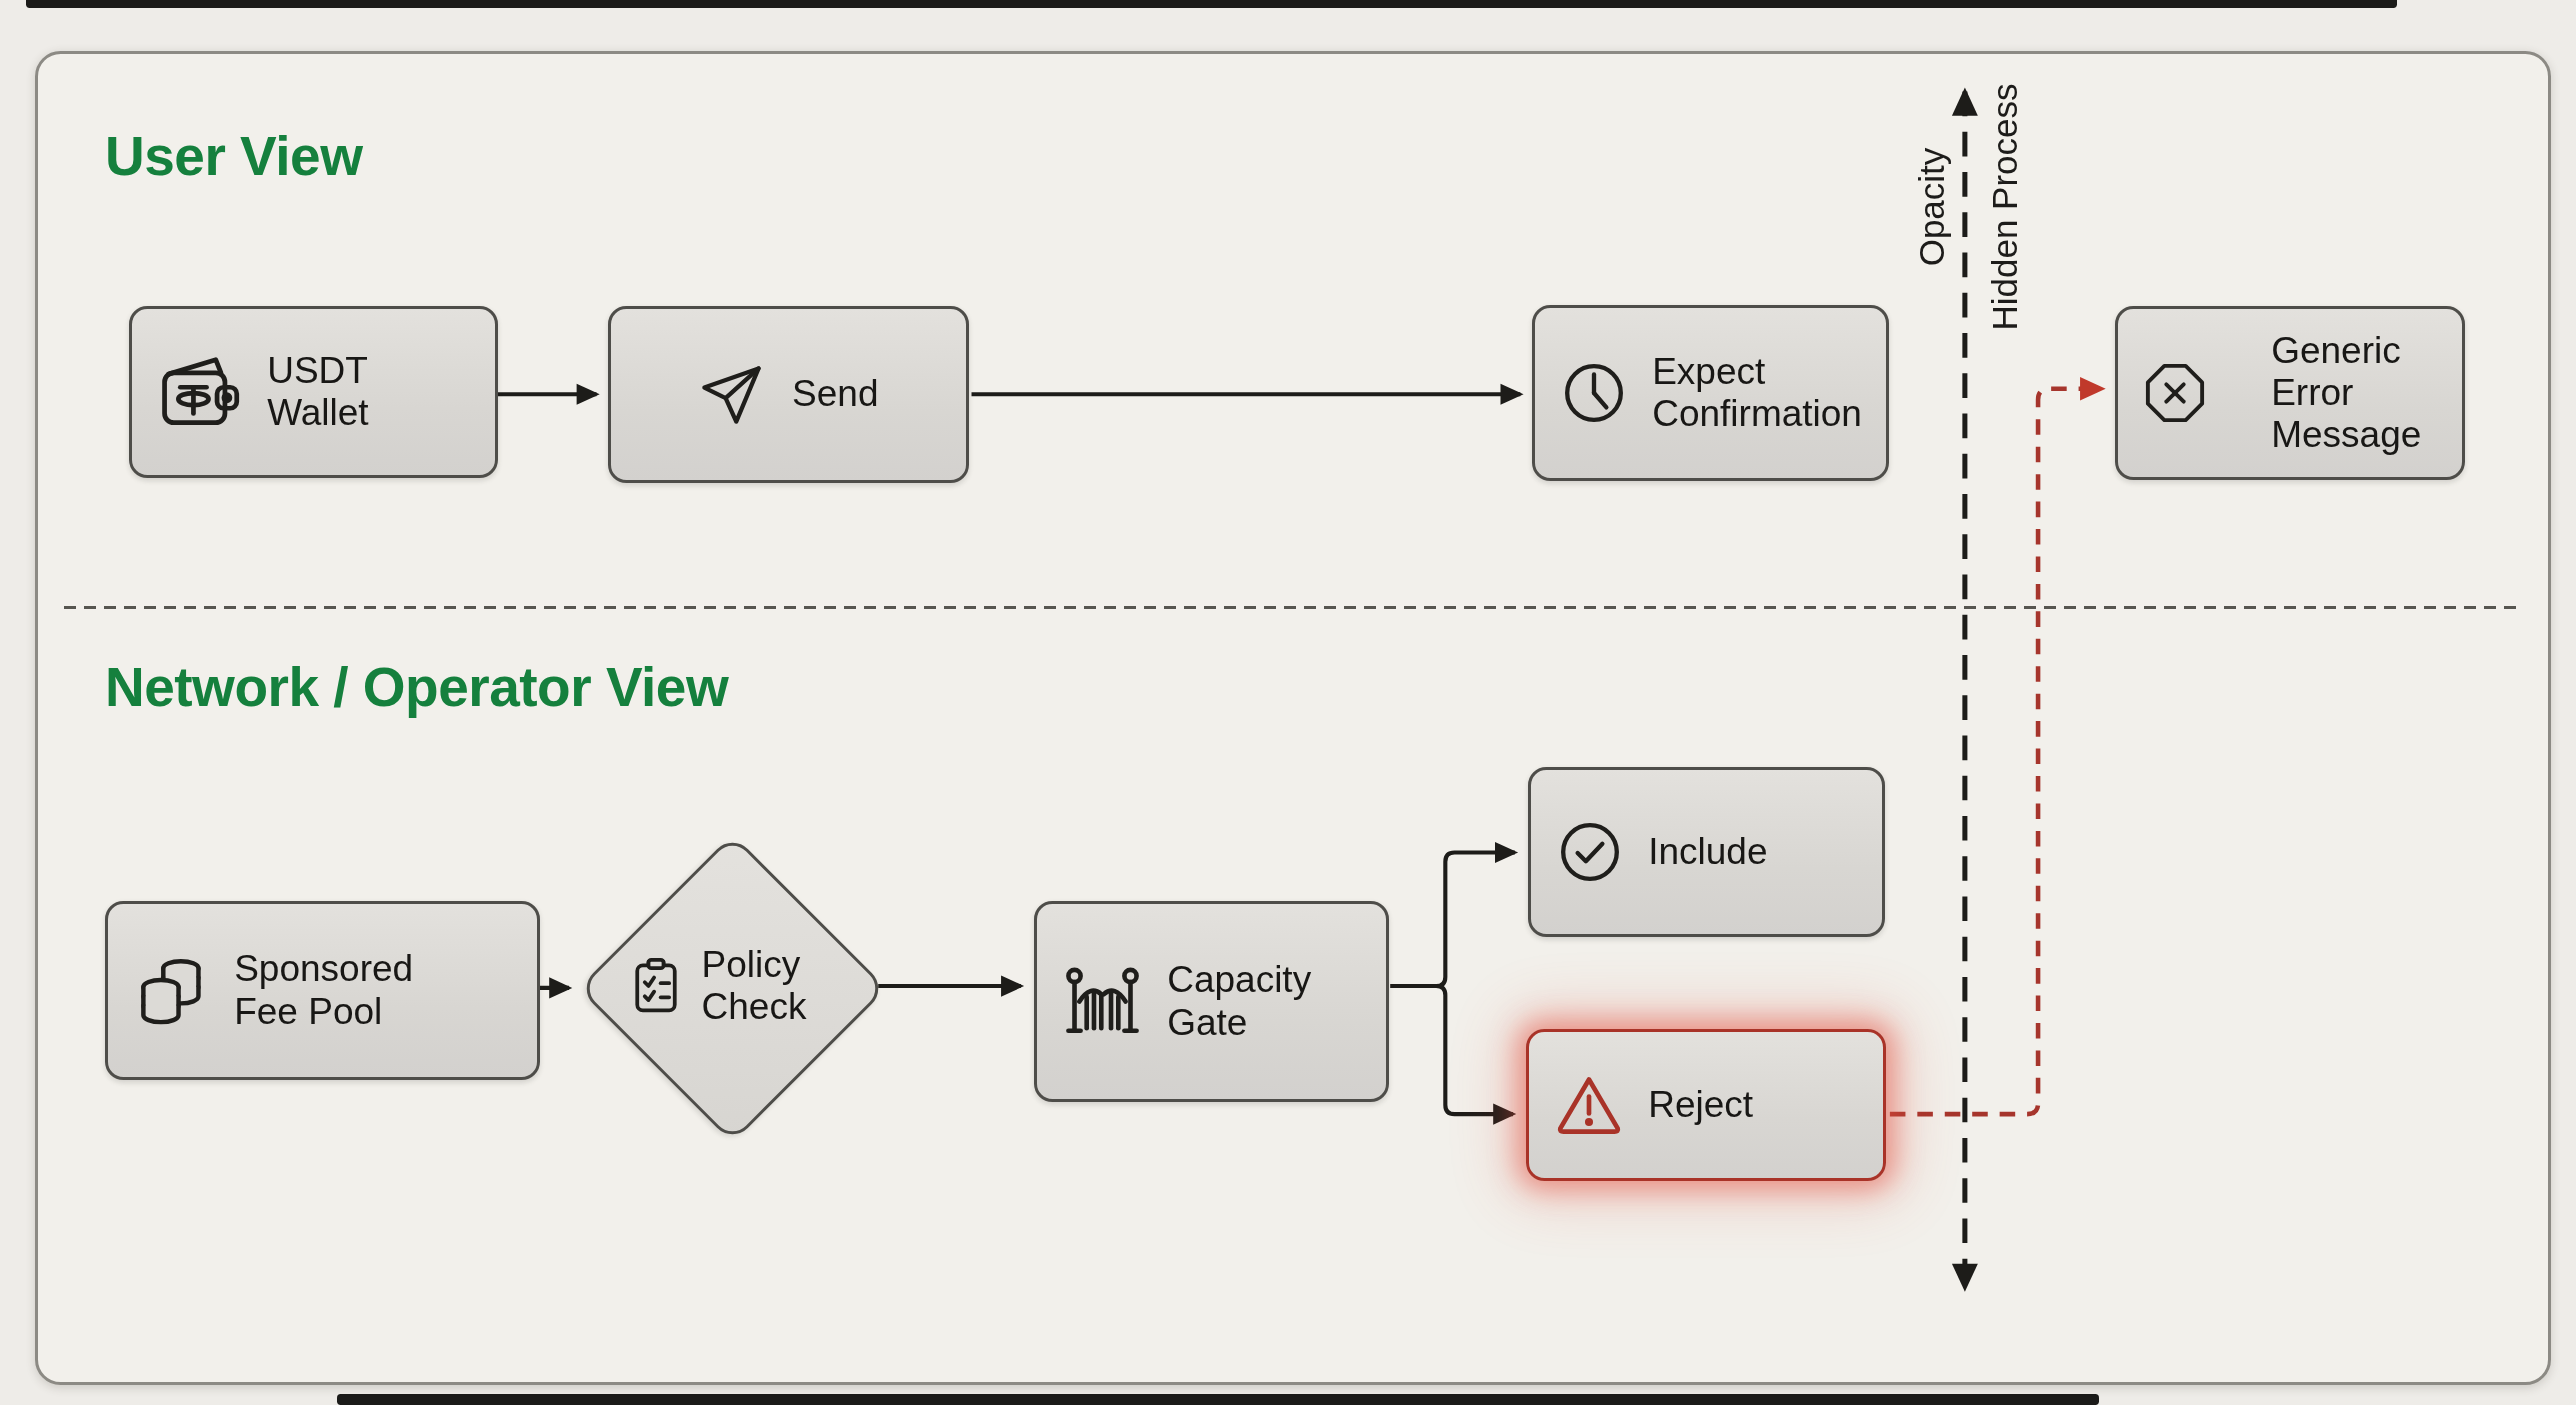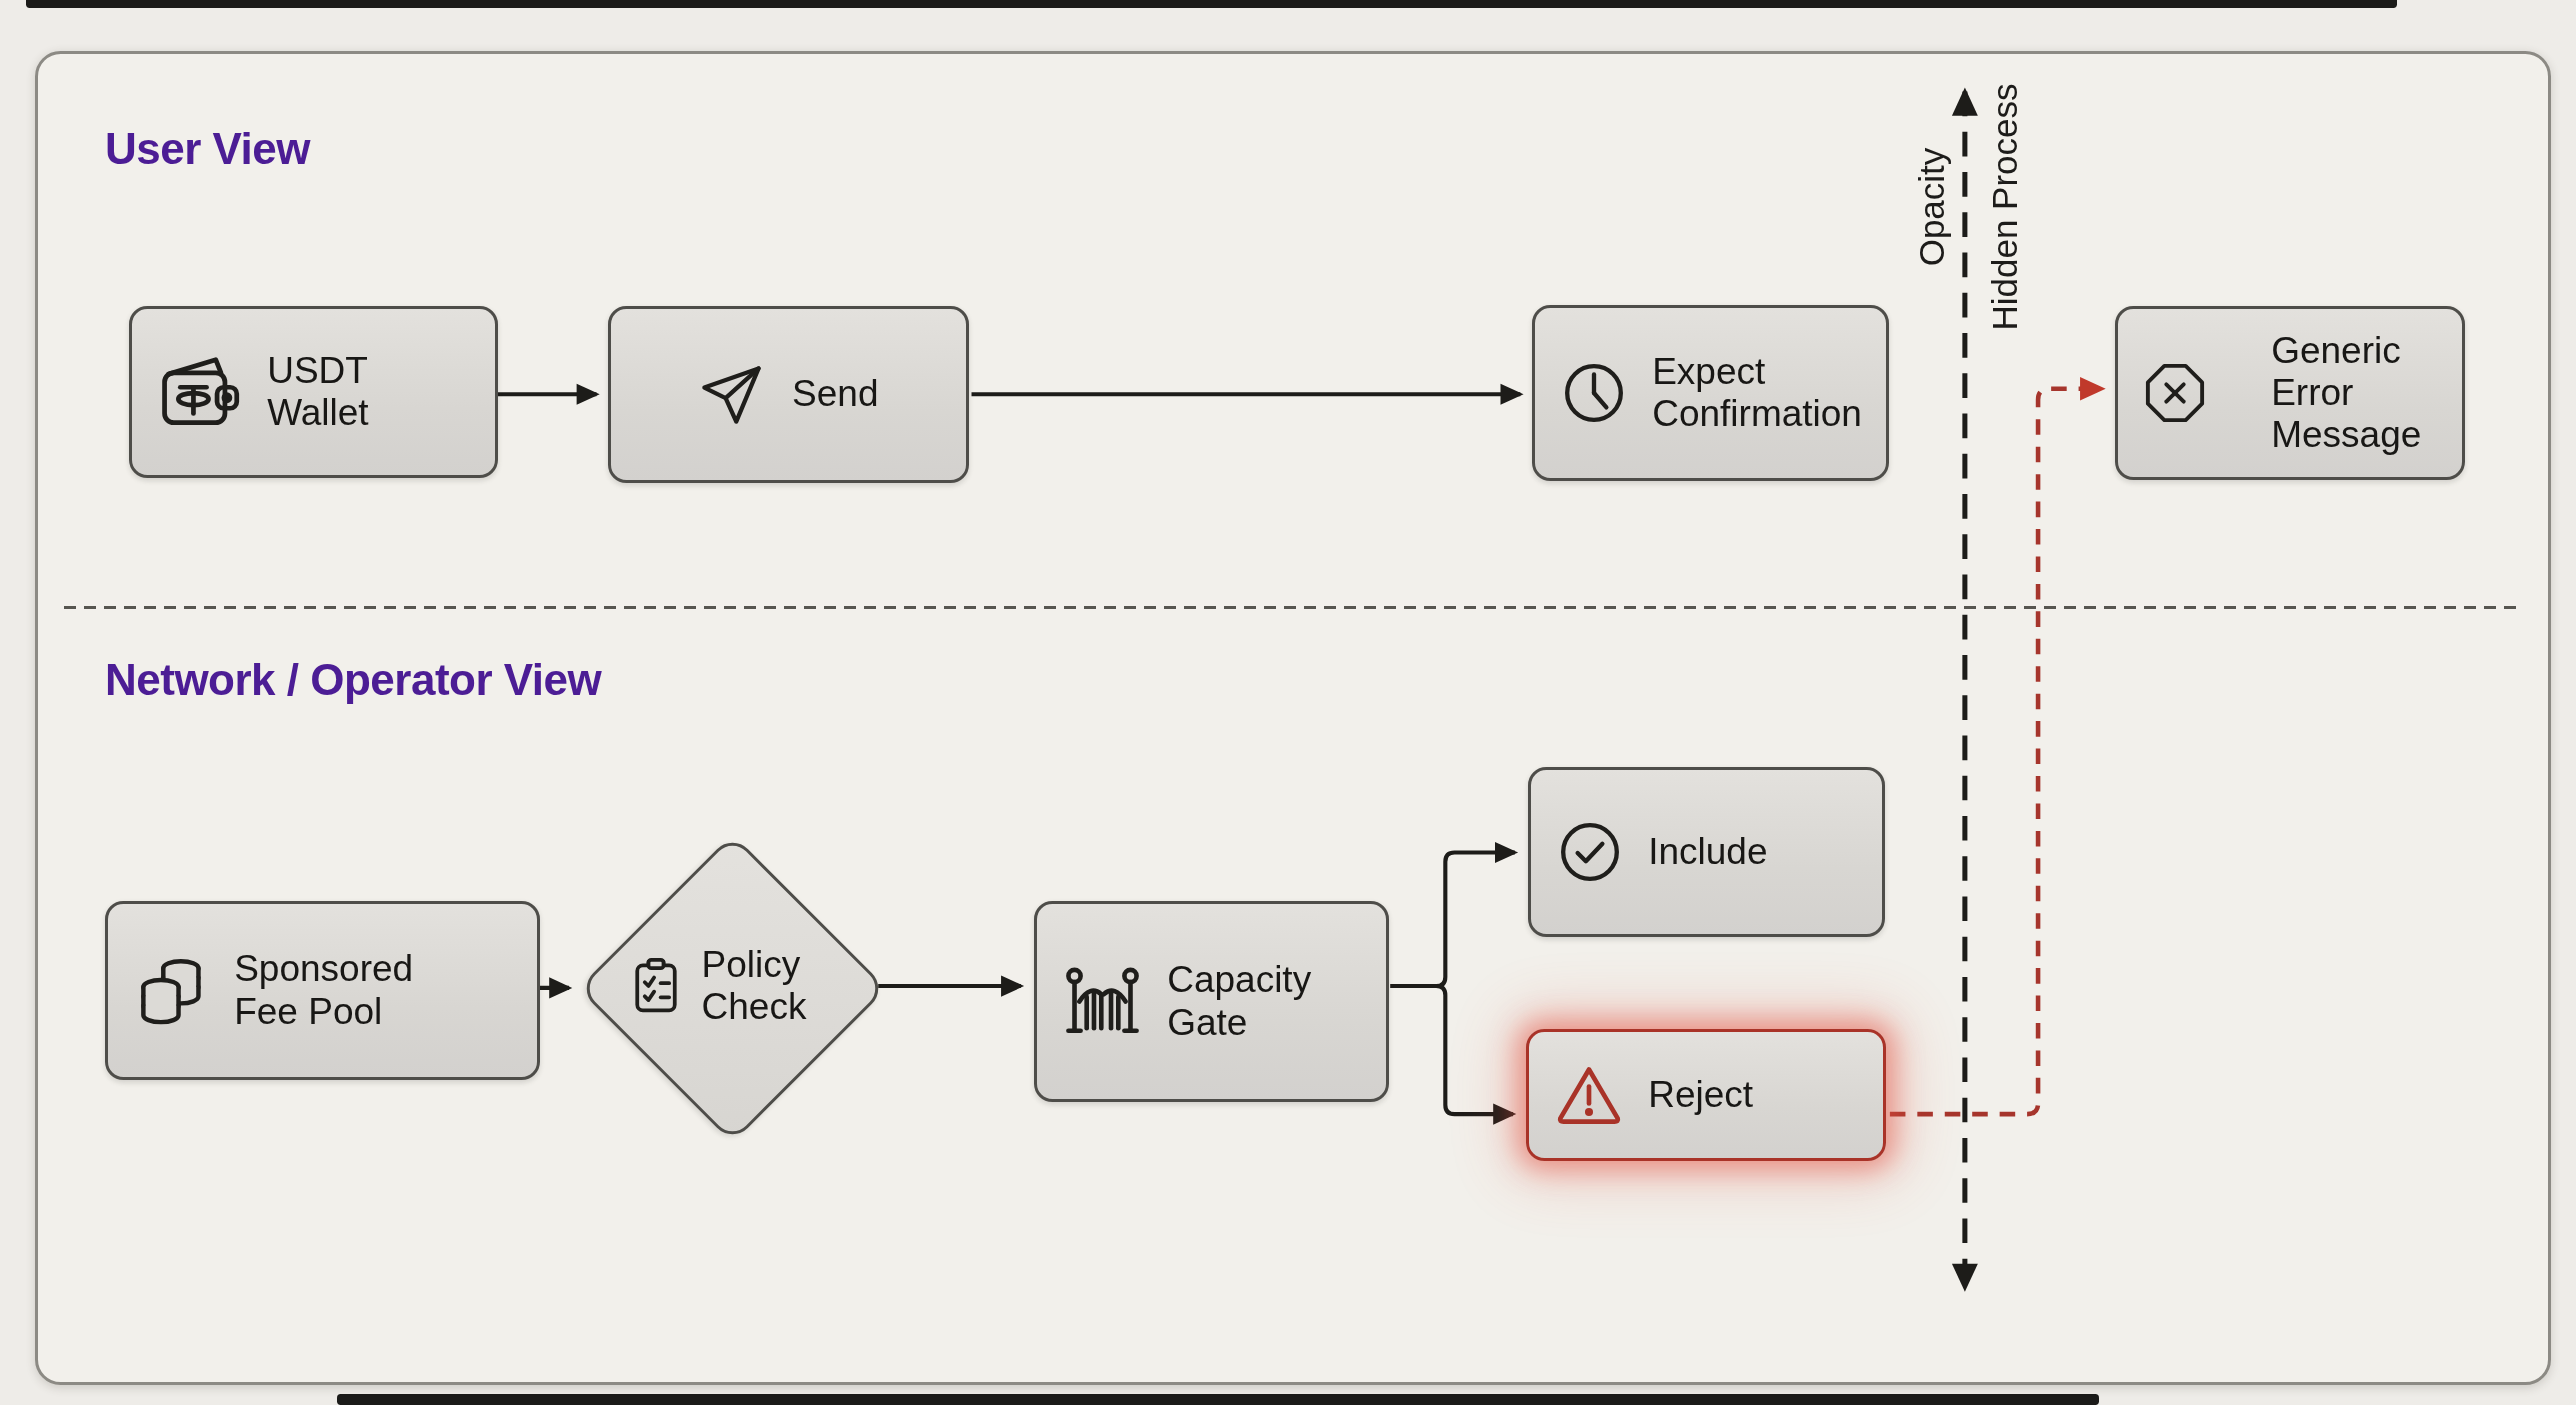--- a/index.html
+++ b/index.html
@@ -11,21 +11,21 @@
   }
   .artifact{position:absolute;background:#1b1b19;}
   .artifact.top{left:25.6px;top:0;width:2371px;height:8.2px;border-radius:0 0 3.7px 3.7px;}
   .artifact.bottom{left:337px;top:1394px;width:1762px;height:11px;border-radius:3.7px;}
   .card{
     position:absolute;left:35px;top:51px;width:2510px;height:1328px;
     background:#f2f0eb;border:3.7px solid #8c8a84;border-radius:25.6px;
     box-shadow:0 2.7px 9.1px rgba(60,55,45,.18);
   }
   .section-title{
-    position:absolute;font-size:44px;font-weight:700;color:#4c1d95;
+    position:absolute;font-size:55px;font-weight:700;color:#15803d;
     letter-spacing:-0.5px;white-space:nowrap;text-align:right;
   }
   .title-user{left:105px;top:124px;}
   .title-network{left:105px;top:655px;}
   .divider{
     position:absolute;left:64px;top:606px;width:2453px;height:2.7px;
     background:repeating-linear-gradient(90deg,#56554f 0 12px,transparent 12px 20px);
   }
   svg.connectors{position:absolute;left:0;top:0;z-index:1;}
   .node{
@@ -39,21 +39,21 @@
   .node .label{font-size:37px;font-weight:500;line-height:1.14;color:#181715;}
   .node .icon{flex:0 0 auto;display:block;}
   .node-wallet{left:105px;top:306px;width:369px;height:172px;margin-left:24px;}
   .node-send{left:608px;top:306px;width:361px;height:177px;}
   .node-expect{left:1532px;top:305px;width:357px;height:176px;}
   .node-generic{left:2115px;top:306px;width:350px;height:174px;}
   .node-pool{left:105px;top:901px;width:435px;height:179px;}
   .node-gate{left:1034px;top:901px;width:355px;height:201px;}
   .node-include{left:1528px;top:767px;width:357px;height:170px;}
   .node-reject{
-    left:1526px;top:1029px;width:360px;height:132px;
+    left:1526px;top:1029px;width:360px;height:152px;
     border-color:#a93328;
     box-shadow:0 0 25.6px 8.2px rgba(228,82,66,.50), 0 0 59px 18.3px rgba(228,82,66,.22);
   }
   .lbl-wallet{max-width:188px;}
   .lbl-expect{max-width:252px;}
   .lbl-generic{max-width:261px;margin-left:40px;}
   .lbl-pool{max-width:197px;}
   .lbl-gate{max-width:174px;}
   .diamond{
     position:absolute;z-index:2;left:623px;top:879px;width:213px;height:213px;

